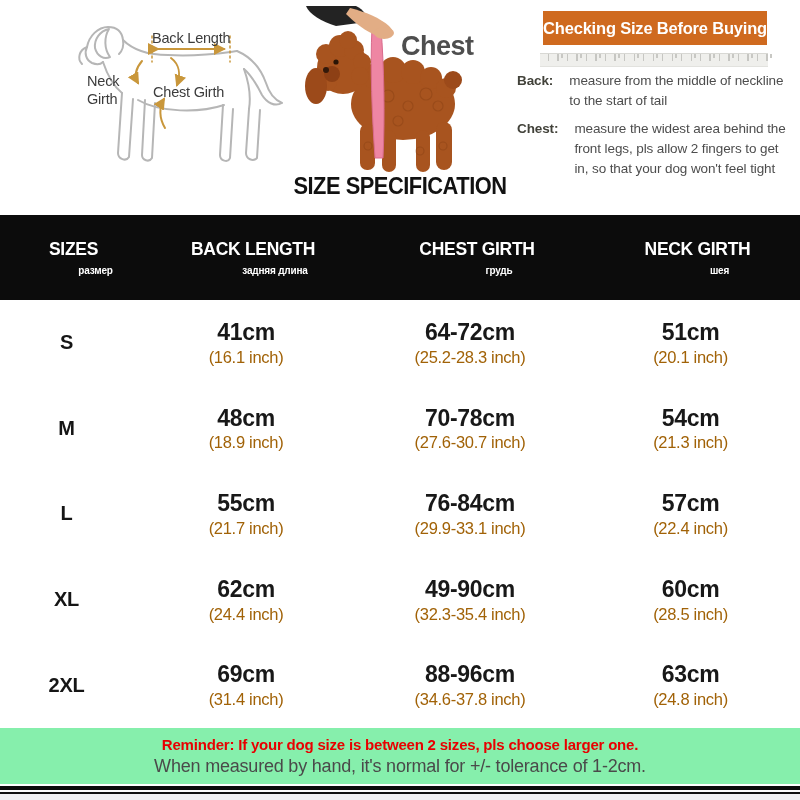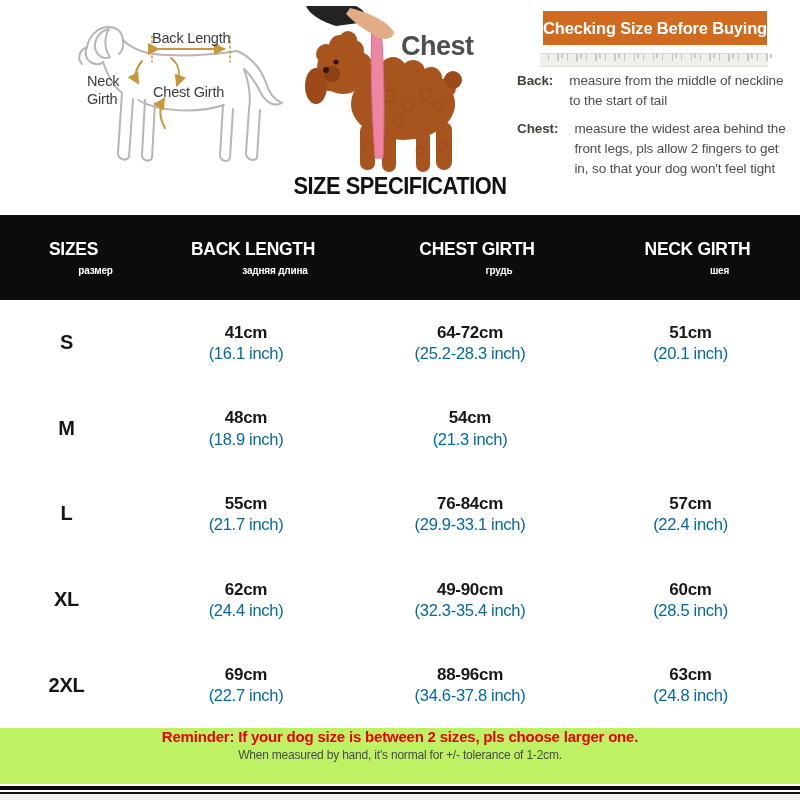--- a/index.html
+++ b/index.html
@@ -65,29 +65,29 @@
   .tbody{
     position:absolute;left:0;top:300px;width:800px;height:428px;background:#fff;
     display:flex;flex-direction:column;
   }
   .trow{
     flex:1;display:grid;grid-template-columns:133px 226px 222px 219px;
     align-items:center;
   }
   .cell{text-align:center;}
   .size-cell{font-size:20px;font-weight:bold;color:#151515;letter-spacing:-0.3px;}
-  .cm{font-size:17px;font-weight:bold;color:#181818;letter-spacing:-0.3px;line-height:1.25;}
-  .inch{font-size:16.5px;color:#0369a1;letter-spacing:-0.3px;line-height:1.25;}
+  .cm{font-size:23px;font-weight:bold;color:#181818;letter-spacing:-0.3px;line-height:1.25;}
+  .inch{font-size:16.5px;color:#a16207;letter-spacing:-0.3px;line-height:1.25;}
   
   .reminder{
-    position:absolute;left:0;top:728px;width:800px;height:56px;background:#bef264;
-    display:flex;flex-direction:column;align-items:center;gap:3px;
+    position:absolute;left:0;top:728px;width:800px;height:56px;background:#86efac;
+    display:flex;flex-direction:column;align-items:center;justify-content:center;gap:3px;
   }
   .reminder .r1{color:#e80000;font-size:15px;font-weight:bold;letter-spacing:-0.2px;}
-  .reminder .r2{color:#4a4a4a;font-size:12px;letter-spacing:-0.2px;}
+  .reminder .r2{color:#4a4a4a;font-size:18px;letter-spacing:-0.2px;}
   
   .foot{position:absolute;left:0;top:784px;width:800px;height:16px;}
   .foot .w1{height:2px;background:#fdfdfd;}
   .foot .b1{height:4px;background:#0a0a0a;}
   .foot .w2{height:2px;background:#fbfbfb;}
   .foot .b2{height:2px;background:#111;}
   .foot .gray{height:6px;background:#f1f1f3;}
 </style>
 </head>
 <body>
@@ -231,20 +231,24 @@
          <div class="inch">(20.1 inch)</div>
        </div>
       </div>
       <div class="trow">
         <div class="cell size-cell">M</div>
         <div class="cell">
          <div class="cm">48cm</div>
          <div class="inch">(18.9 inch)</div>
        </div>
         <div class="cell">
+         <div class="cm">70-78cm</div>
+         <div class="inch">(27.6-30.7 inch)</div>
+       </div>
+        <div class="cell">
          <div class="cm">54cm</div>
          <div class="inch">(21.3 inch)</div>
        </div>
       </div>
       <div class="trow">
         <div class="cell size-cell">L</div>
         <div class="cell">
          <div class="cm">55cm</div>
          <div class="inch">(21.7 inch)</div>
        </div>
@@ -269,21 +273,21 @@
        </div>
         <div class="cell">
          <div class="cm">60cm</div>
          <div class="inch">(28.5 inch)</div>
        </div>
       </div>
       <div class="trow">
         <div class="cell size-cell">2XL</div>
         <div class="cell">
          <div class="cm">69cm</div>
-         <div class="inch">(22.7 inch)</div>
+         <div class="inch">(31.4 inch)</div>
        </div>
         <div class="cell">
          <div class="cm">88-96cm</div>
          <div class="inch">(34.6-37.8 inch)</div>
        </div>
         <div class="cell">
          <div class="cm">63cm</div>
          <div class="inch">(24.8 inch)</div>
        </div>
       </div>

